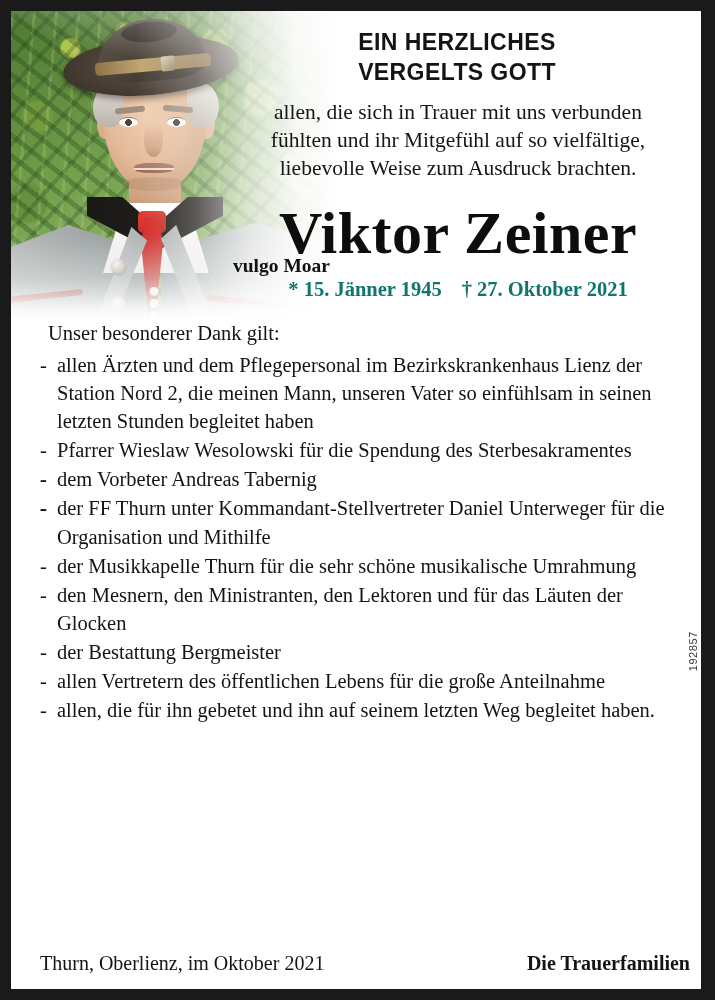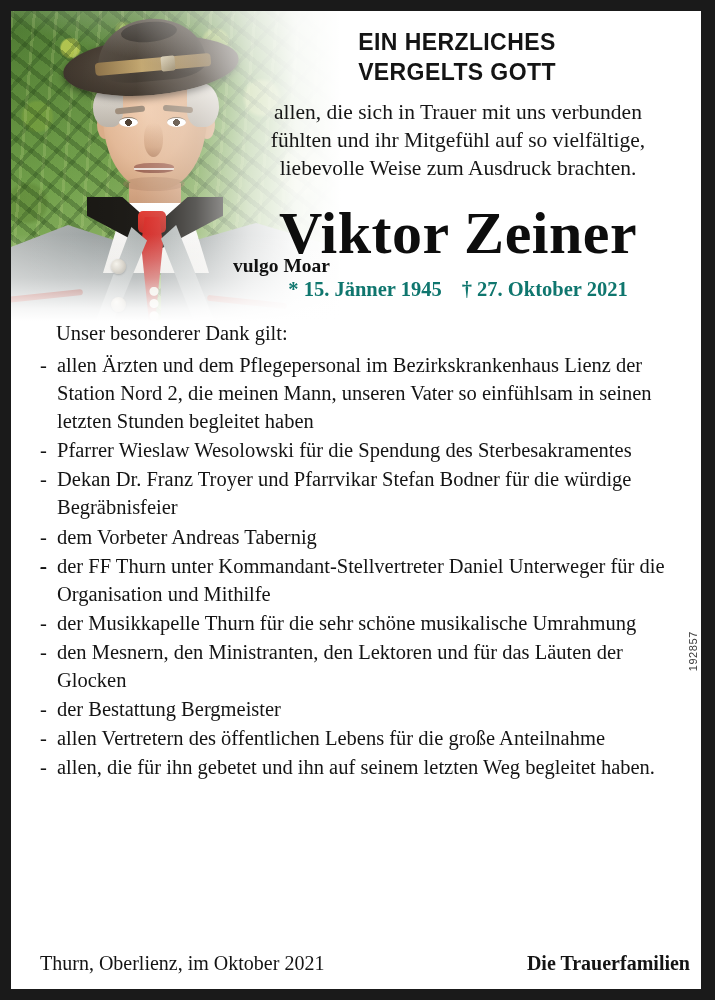--- a/index.html
+++ b/index.html
@@ -406,21 +406,21 @@
   .thanks {
     position: absolute;
     left: 29px;
     top: 308px;
     width: 650px;
     font-size: 20.5px;
     line-height: 1.37;
     color: #141414;
   }
   .thanks-lead {
-    margin: 0 0 4px 16px;
+    margin: 0 0 4px 8px;
   }
   .thanks-list {
     list-style: none;
     margin: 0;
     padding: 0;
   }
   .thanks-list li {
     position: relative;
     padding-left: 17px;
     margin-bottom: 1px;
@@ -531,21 +531,21 @@
     <div class="vulgo">vulgo Moar</div>
     <div class="dates">
       <span>* 15. Jänner 1945</span><span class="gap"></span><span>† 27. Oktober 2021</span>
     </div>
 
     <div class="thanks">
       <p class="thanks-lead">Unser besonderer Dank gilt:</p>
       <ul class="thanks-list">
         <li><span class="dash">-</span><span>allen Ärzten und dem Pflegepersonal im Bezirkskrankenhaus Lienz der Station Nord 2, die meinen Mann, unseren Vater so einfühlsam in seinen letzten Stunden begleitet haben</span></li>
         <li><span class="dash">-</span><span>Pfarrer Wieslaw Wesolowski für die Spendung des Sterbesakramentes</span></li>
-        <li><span class="dash">-</span><span>Dekan Dr. Franz Troyer und Pfarrvikar Stefan Bodner für die würdige Begräbnisfeier</span></li>
+        <li><span class="dash">-</span></li>
         <li><span class="dash">-</span><span>dem Vorbeter Andreas Tabernig</span></li>
         <li><span class="dash">-</span></li>
         <li><span class="dash">-</span></li>
         <li><span class="dash">-</span><span>der FF Thurn unter Kommandant-Stellvertreter Daniel Unterweger für die Organisation und Mithilfe</span></li>
         <li><span class="dash">-</span><span>der Musikkapelle Thurn für die sehr schöne musikalische Umrahmung</span></li>
         <li><span class="dash">-</span><span>den Mesnern, den Ministranten, den Lektoren und für das Läuten der Glocken</span></li>
         <li><span class="dash">-</span><span>der Bestattung Bergmeister</span></li>
         <li><span class="dash">-</span><span>allen Vertretern des öffentlichen Lebens für die große Anteilnahme</span></li>
         <li><span class="dash">-</span><span>allen, die für ihn gebetet und ihn auf seinem letzten Weg begleitet haben.</span></li>
       </ul>

